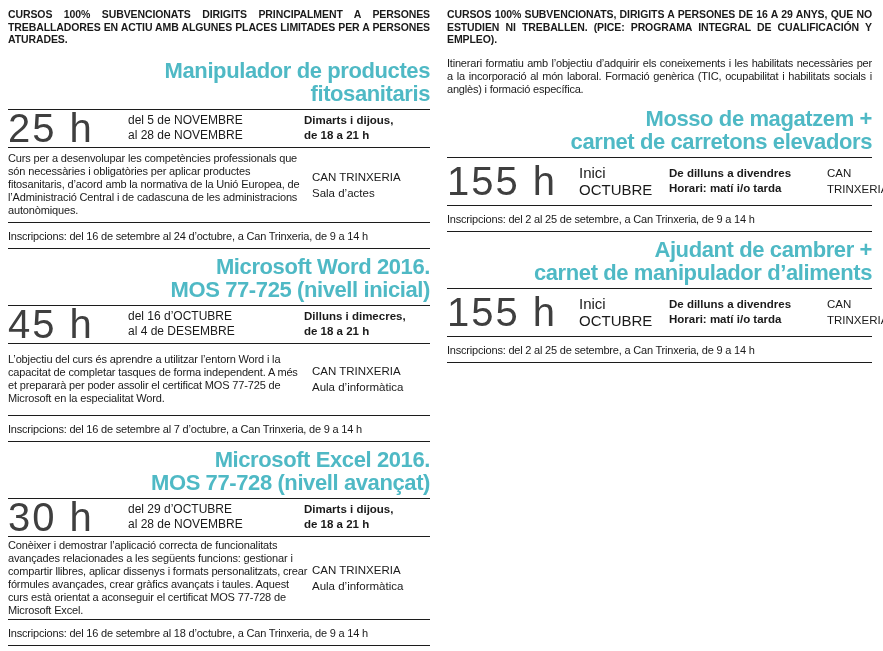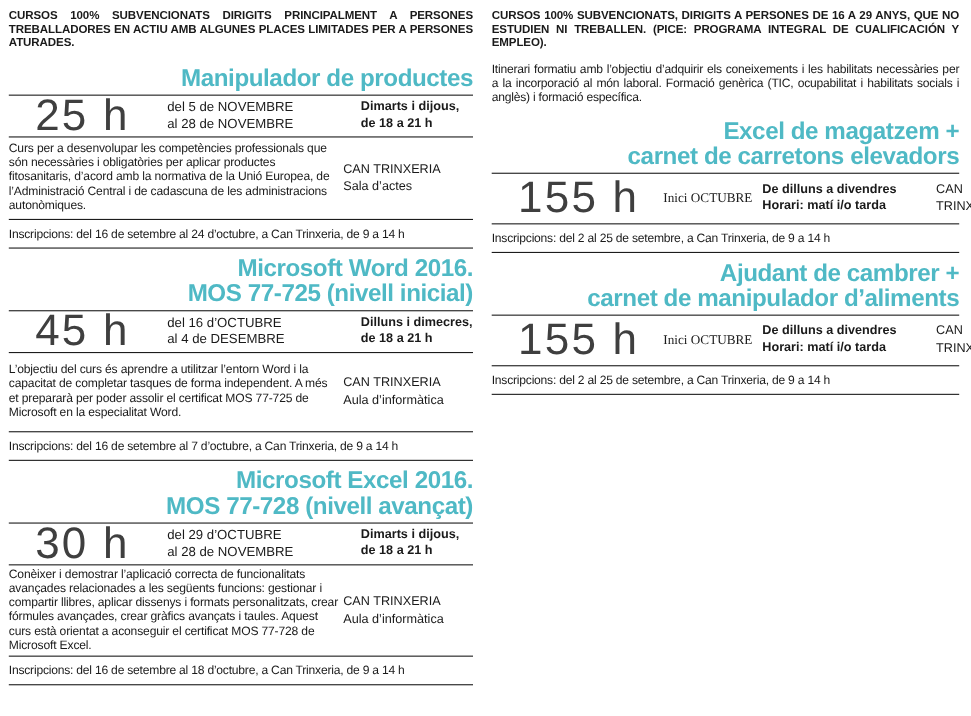--- a/index.html
+++ b/index.html
@@ -15,27 +15,27 @@
 
   .title{color:#4fb9c5;font-weight:bold;font-size:22px;line-height:23px;letter-spacing:-0.4px;
          margin:6px 0 4px 0;text-align:right;}
   .title.mt-lg{margin-top:13px;}
   .title.mt-md{margin-top:11px;}
 
   .rule{border-top:1.5px solid #1c1c1c;height:0;}
 
   .hours-row{display:flex;align-items:center;padding:2px 0 3px 0;}
   .hours{font-size:40px;font-weight:100;color:#3f3f3f;letter-spacing:2px;line-height:32px;
-         width:120px;flex:none;margin-left:24px;}
+         width:120px;flex:none;}
   .dates{width:122px;flex:none;text-align:left;font-size:12px;line-height:15px;}
   .sched{margin-left:54px;font-size:11.5px;line-height:15px;font-weight:bold;}
 
   .hours-row.r{padding:6px 0 7px 0;}
   .hours-row.r .hours{width:132px;}
-  .inici{width:90px;flex:none;font-size:12px;font-family:Liberation Serif, serif;}
+  .inici{width:90px;flex:none;font-size:15px;}
   .hours-row.r .sched{margin-left:0;width:142px;flex:none;}
   .loc-r{margin-left:16px;font-size:11.5px;line-height:16px;}
 
   .desc-row{display:flex;align-items:center;padding:4px 0 5px 0;}
   .desc-row.pad-lg{padding:9px 0 10px 0;}
   .desc-row.pad-sm{padding:2px 0 2px 0;}
   .desc{width:300px;flex:none;font-size:11px;line-height:13px;letter-spacing:-0.15px;margin:0;}
   .loc{margin-left:4px;font-size:11.5px;line-height:16px;flex:1;}
 
   .inscr{font-size:11px;letter-spacing:-0.2px;margin:0;padding:7px 0 6px 0;}
@@ -43,21 +43,21 @@
 </head>
 <body>
 
 <div class="page">
 
   <div class="col col-left">
 
     <p class="intro">CURSOS 100% SUBVENCIONATS DIRIGITS PRINCIPALMENT A PERSONES TREBALLADORES EN ACTIU AMB ALGUNES PLACES LIMITADES PER A PERSONES ATURADES.</p>
 
     <section>
-      <h2 class="title mt-lg"><span>Manipulador de productes</span><br></h2>
+      <h2 class="title mt-lg"><span>Manipulador de productes</span><br><span>fitosanitaris</span></h2>
       <div class="rule"></div>
       <div class="hours-row">
         <div class="hours">25 h</div>
         <div class="dates">
           <div>del 5 de NOVEMBRE</div>
           <div>al 28 de NOVEMBRE</div>
         </div>
         <div class="sched">
           <div>Dimarts i dijous,</div>
           <div>de 18 a 21 h</div>
@@ -131,21 +131,21 @@
     </section>
 
   </div>
 
   <div class="col col-right">
 
     <p class="intro">CURSOS 100% SUBVENCIONATS, DIRIGITS A PERSONES DE 16 A 29 ANYS, QUE NO ESTUDIEN NI TREBALLEN. (PICE: PROGRAMA INTEGRAL DE CUALIFICACIÓN Y EMPLEO).</p>
     <p class="subtitle">Itinerari formatiu amb l’objectiu d’adquirir els coneixements i les habilitats necessàries per a la incorporació al món laboral. Formació genèrica (TIC, ocupabilitat i habilitats socials i anglès) i formació específica.</p>
 
     <section>
-      <h2 class="title mt-md"><span>Excel de magatzem +</span><br><span>carnet de carretons elevadors</span></h2>
+      <h2 class="title mt-md"><span>Mosso de magatzem +</span><br><span>carnet de carretons elevadors</span></h2>
       <div class="rule"></div>
       <div class="hours-row r">
         <div class="hours">155 h</div>
         <div class="inici">Inici OCTUBRE</div>
         <div class="sched">
           <div>De dilluns a divendres</div>
           <div>Horari: matí i/o tarda</div>
         </div>
         <div class="loc-r">
           <div>CAN</div>

